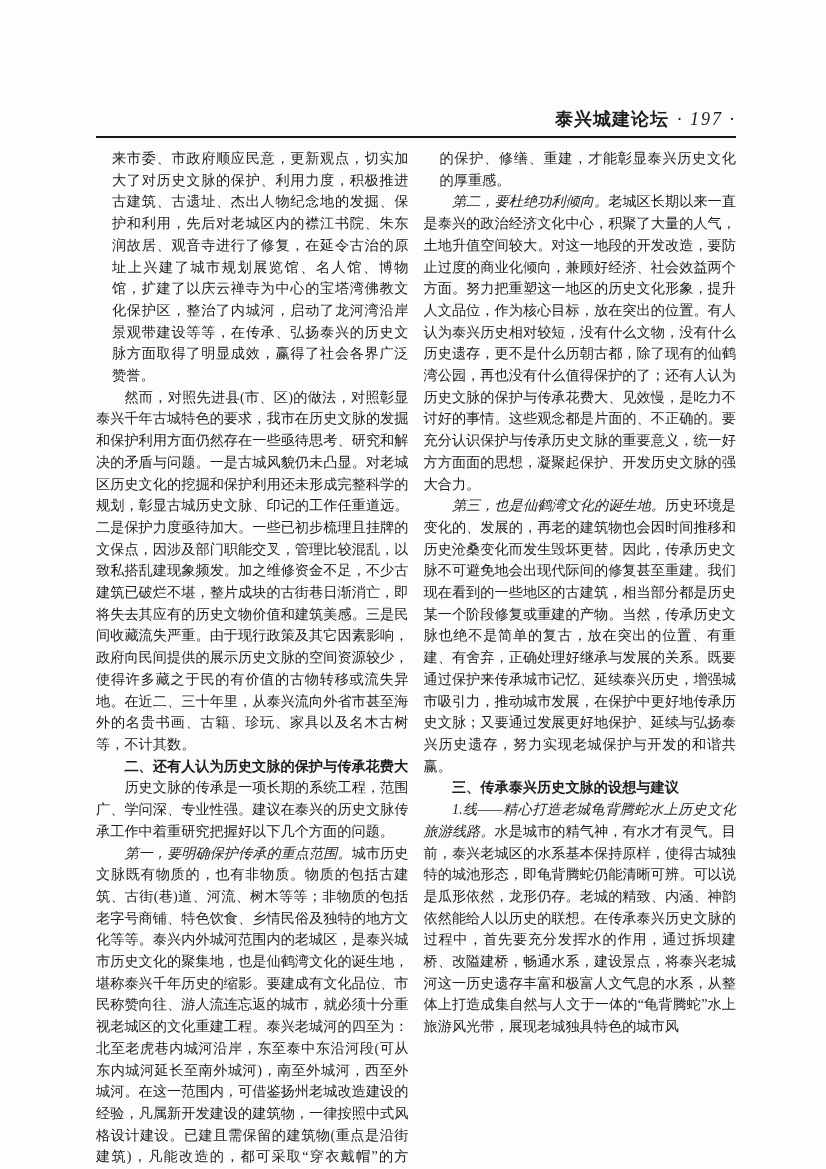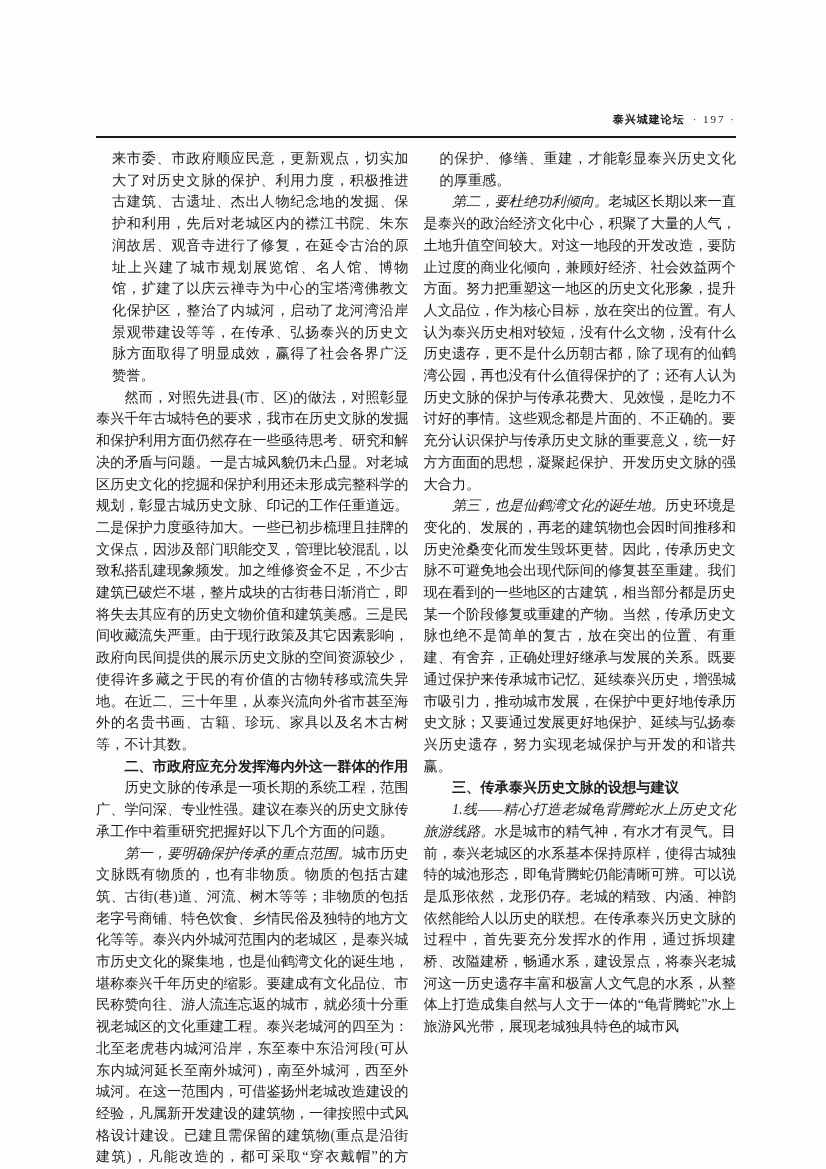--- a/index.html
+++ b/index.html
@@ -19,31 +19,32 @@
   .content {
     position: absolute;
     left: 96px;
     top: 110px;
     width: 640px;
   }
   .header {
     display: flex;
     justify-content: flex-end;
     align-items: flex-end;
-    font-size: 11px;
+    font-size: 18px;
     line-height: 18px;
     padding-bottom: 8px;
   }
   .header .journal {
     font-weight: bold;
     letter-spacing: 1px;
   }
   .header .pageno {
     margin-left: 8px;
     letter-spacing: 2px;
+    font-style: italic;
   }
   .header-rule {
     height: 0;
     border-bottom: 2.2px solid #1a1a1a;
   }
   .columns {
     display: flex;
     gap: 15px;
     margin-top: 10px;
   }
@@ -80,21 +81,21 @@
       <span class="journal">泰兴城建论坛</span>
       <span class="pageno">· 197 ·</span>
     </div>
     <div class="header-rule"></div>
 
     <div class="columns">
 
       <div class="col">
         <p class="cont"><span>来市委、市政府顺应民意，更新观点，切实加大了对历史文脉的保护、利用力度，积极推进古建筑、古遗址、杰出人物纪念地的发掘、保护和利用，先后对老城区内的襟江书院、朱东润故居、观音寺进行了修复，在延令古治的原址上兴建了城市规划展览馆、名人馆、博物馆，扩建了以庆云禅寺为中心的宝塔湾佛教文化保护区，整治了内城河，启动了龙河湾沿岸景观带建设等等，在传承、弘扬泰兴的历史文脉方面取得了明显成效，赢得了社会各界广泛赞誉。</span></p>
         <p><span>然而，对照先进县(市、区)的做法，对照彰显泰兴千年古城特色的要求，我市在历史文脉的发掘和保护利用方面仍然存在一些亟待思考、研究和解决的矛盾与问题。一是古城风貌仍未凸显。对老城区历史文化的挖掘和保护利用还未形成完整科学的规划，彰显古城历史文脉、印记的工作任重道远。二是保护力度亟待加大。一些已初步梳理且挂牌的文保点，因涉及部门职能交叉，管理比较混乱，以致私搭乱建现象频发。加之维修资金不足，不少古建筑已破烂不堪，整片成块的古街巷日渐消亡，即将失去其应有的历史文物价值和建筑美感。三是民间收藏流失严重。由于现行政策及其它因素影响，政府向民间提供的展示历史文脉的空间资源较少，使得许多藏之于民的有价值的古物转移或流失异地。在近二、三十年里，从泰兴流向外省市甚至海外的名贵书画、古籍、珍玩、家具以及名木古树等，不计其数。</span></p>
-        <p class="heading"><span>二、市政府应充分发挥海内外这一群体的作用</span></p>
+        <p class="heading"><span>二、还有人认为历史文脉的保护与传承花费大</span></p>
         <p><span>历史文脉的传承是一项长期的系统工程，范围广、学问深、专业性强。建议在泰兴的历史文脉传承工作中着重研究把握好以下几个方面的问题。</span></p>
         <p><span class="lead">第一，要明确保护传承的重点范围。</span><span>城市历史文脉既有物质的，也有非物质。物质的包括古建筑、古街(巷)道、河流、树木等等；非物质的包括老字号商铺、特色饮食、乡情民俗及独特的地方文化等等。泰兴内外城河范围内的老城区，是泰兴城市历史文化的聚集地，也是仙鹤湾文化的诞生地，堪称泰兴千年历史的缩影。要建成有文化品位、市民称赞向往、游人流连忘返的城市，就必须十分重视老城区的文化重建工程。泰兴老城河的四至为：北至老虎巷内城河沿岸，东至泰中东沿河段(可从东内城河延长至南外城河)，南至外城河，西至外城河。在这一范围内，可借鉴扬州老城改造建设的经验，凡属新开发建设的建筑物，一律按照中式风格设计建设。已建且需保留的建筑物(重点是沿街建筑)，凡能改造的，都可采取“穿衣戴帽”的方式，进行中式风格的改造。同时要重视保护、修缮或重建历史上有代表意义的建筑物或古街区，重现历史遗存。如修缮孔庙、鲲化池、奎文阁、襟江书院、老城水关、朱东润故居等。只有加强老城代表性文脉，特别是传统物质文化</span></p>
       </div>
 
       <div class="col">
         <p class="cont"><span>的保护、修缮、重建，才能彰显泰兴历史文化的厚重感。</span></p>
         <p><span class="lead">第二，要杜绝功利倾向。</span><span>老城区长期以来一直是泰兴的政治经济文化中心，积聚了大量的人气，土地升值空间较大。对这一地段的开发改造，要防止过度的商业化倾向，兼顾好经济、社会效益两个方面。努力把重塑这一地区的历史文化形象，提升人文品位，作为核心目标，放在突出的位置。有人认为泰兴历史相对较短，没有什么文物，没有什么历史遗存，更不是什么历朝古都，除了现有的仙鹤湾公园，再也没有什么值得保护的了；还有人认为历史文脉的保护与传承花费大、见效慢，是吃力不讨好的事情。这些观念都是片面的、不正确的。要充分认识保护与传承历史文脉的重要意义，统一好方方面面的思想，凝聚起保护、开发历史文脉的强大合力。</span></p>
         <p><span class="lead">第三，也是仙鹤湾文化的诞生地。</span><span>历史环境是变化的、发展的，再老的建筑物也会因时间推移和历史沧桑变化而发生毁坏更替。因此，传承历史文脉不可避免地会出现代际间的修复甚至重建。我们现在看到的一些地区的古建筑，相当部分都是历史某一个阶段修复或重建的产物。当然，传承历史文脉也绝不是简单的复古，放在突出的位置、有重建、有舍弃，正确处理好继承与发展的关系。既要通过保护来传承城市记忆、延续泰兴历史，增强城市吸引力，推动城市发展，在保护中更好地传承历史文脉；又要通过发展更好地保护、延续与弘扬泰兴历史遗存，努力实现老城保护与开发的和谐共赢。</span></p>
         <p class="heading"><span>三、传承泰兴历史文脉的设想与建议</span></p>
         <p><span class="lead">1.线——精心打造老城龟背腾蛇水上历史文化旅游线路。</span><span>水是城市的精气神，有水才有灵气。目前，泰兴老城区的水系基本保持原样，使得古城独特的城池形态，即龟背腾蛇仍能清晰可辨。可以说是瓜形依然，龙形仍存。老城的精致、内涵、神韵依然能给人以历史的联想。在传承泰兴历史文脉的过程中，首先要充分发挥水的作用，通过拆坝建桥、改隘建桥，畅通水系，建设景点，将泰兴老城河这一历史遗存丰富和极富人文气息的水系，从整体上打造成集自然与人文于一体的“龟背腾蛇”水上旅游风光带，展现老城独具特色的城市风</span></p>

